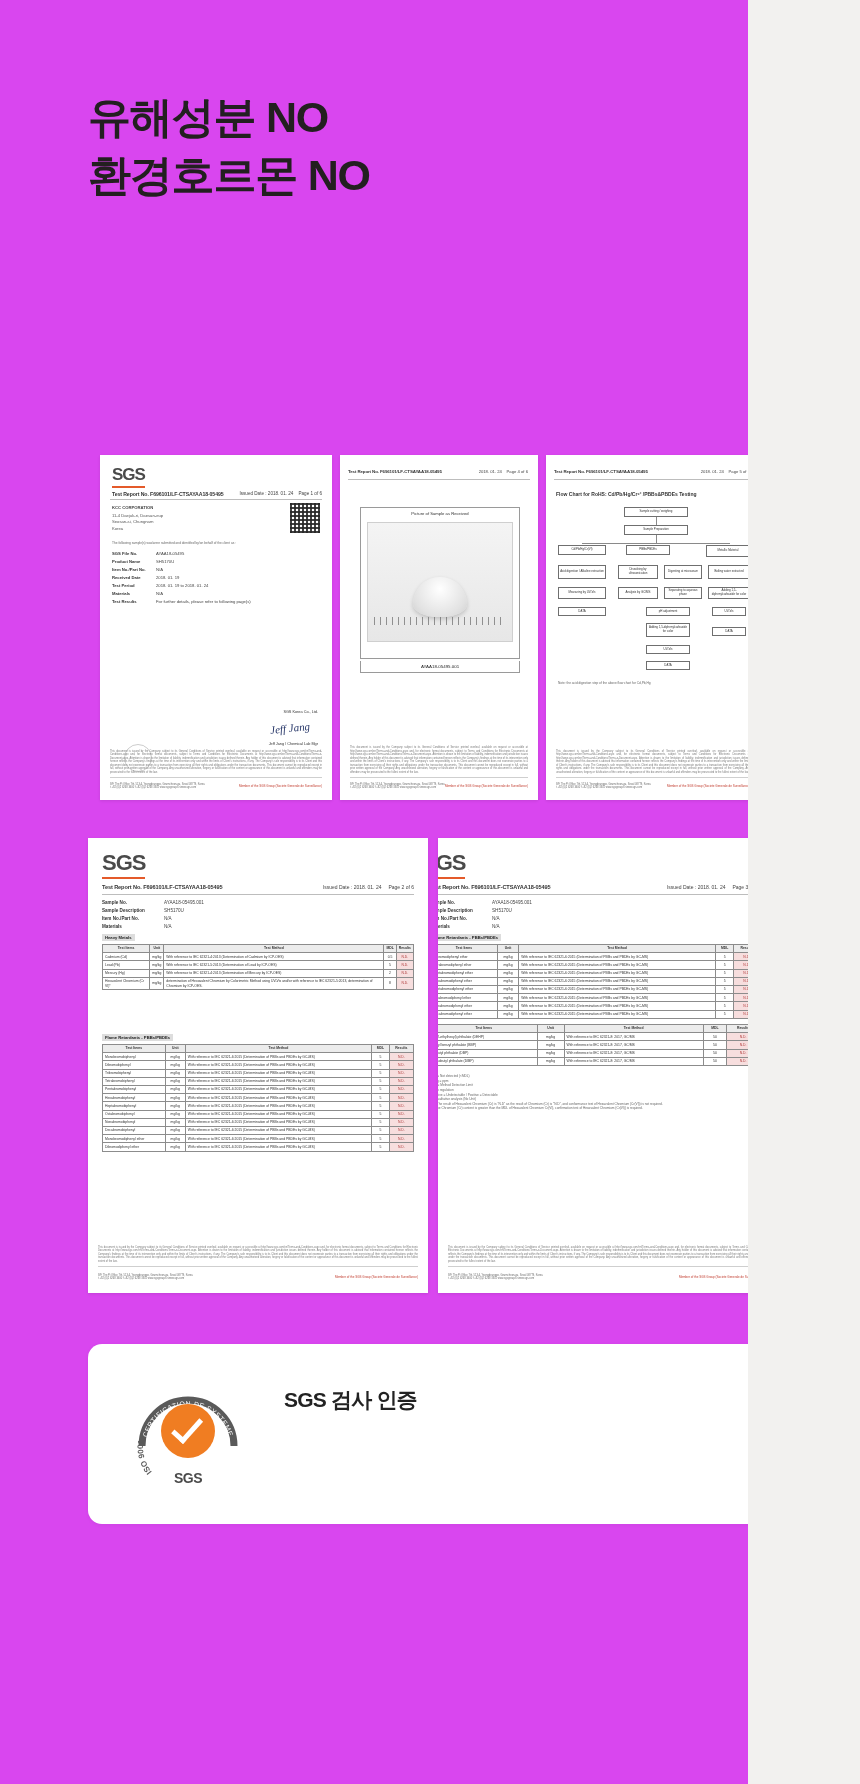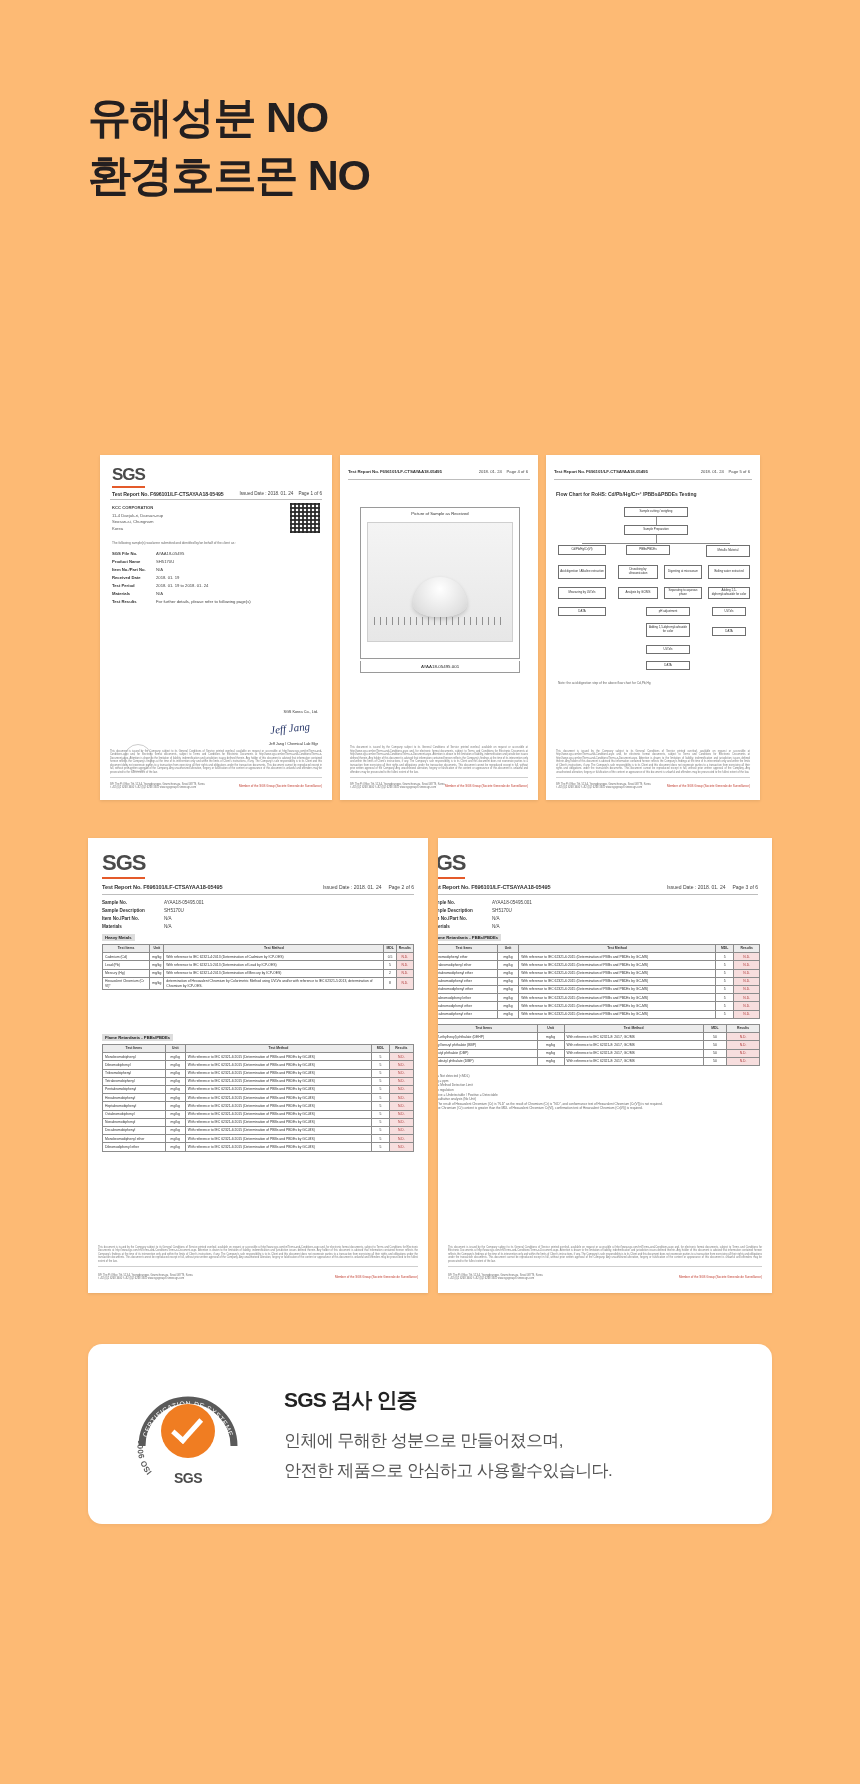--- a/index.html
+++ b/index.html
@@ -9,23 +9,23 @@
   body {
     width: 860px;
     min-height: 1784px;
     background: #f2f1ef;
     font-family: "Liberation Sans", sans-serif;
     color: #2f2f2f;
     -webkit-font-smoothing: antialiased;
   }
   .page {
     position: relative;
-    width: 860px;
+    width: 748px;
     min-height: 1784px;
-    background: #fdba74;
+    background: #d946ef;
     overflow: hidden;
   }
 
   
   .headline {
     position: absolute;
     left: 88px;
     top: 88px;
     font-size: 43px;
     font-weight: bold;
@@ -897,17 +897,15 @@
         <text font-size="8" fill="#5a5a5a" font-weight="bold" font-family="Liberation Sans, sans-serif">
           <textPath href="#arcLeftText" startOffset="0%">ISO 9001</textPath>
         </text>
       </svg>
       <div class="badge-inner">
         <div class="check"></div>
       </div>
       <div class="badge-sgs">SGS</div>
     </div>
     <div class="card-title">SGS 검사 인증</div>
-    <div class="card-body">인체에 무해한 성분으로 만들어졌으며,
-안전한 제품으로 안심하고 사용할수있습니다.</div>
   </div>
 
 </div>
 
 </body></html>

